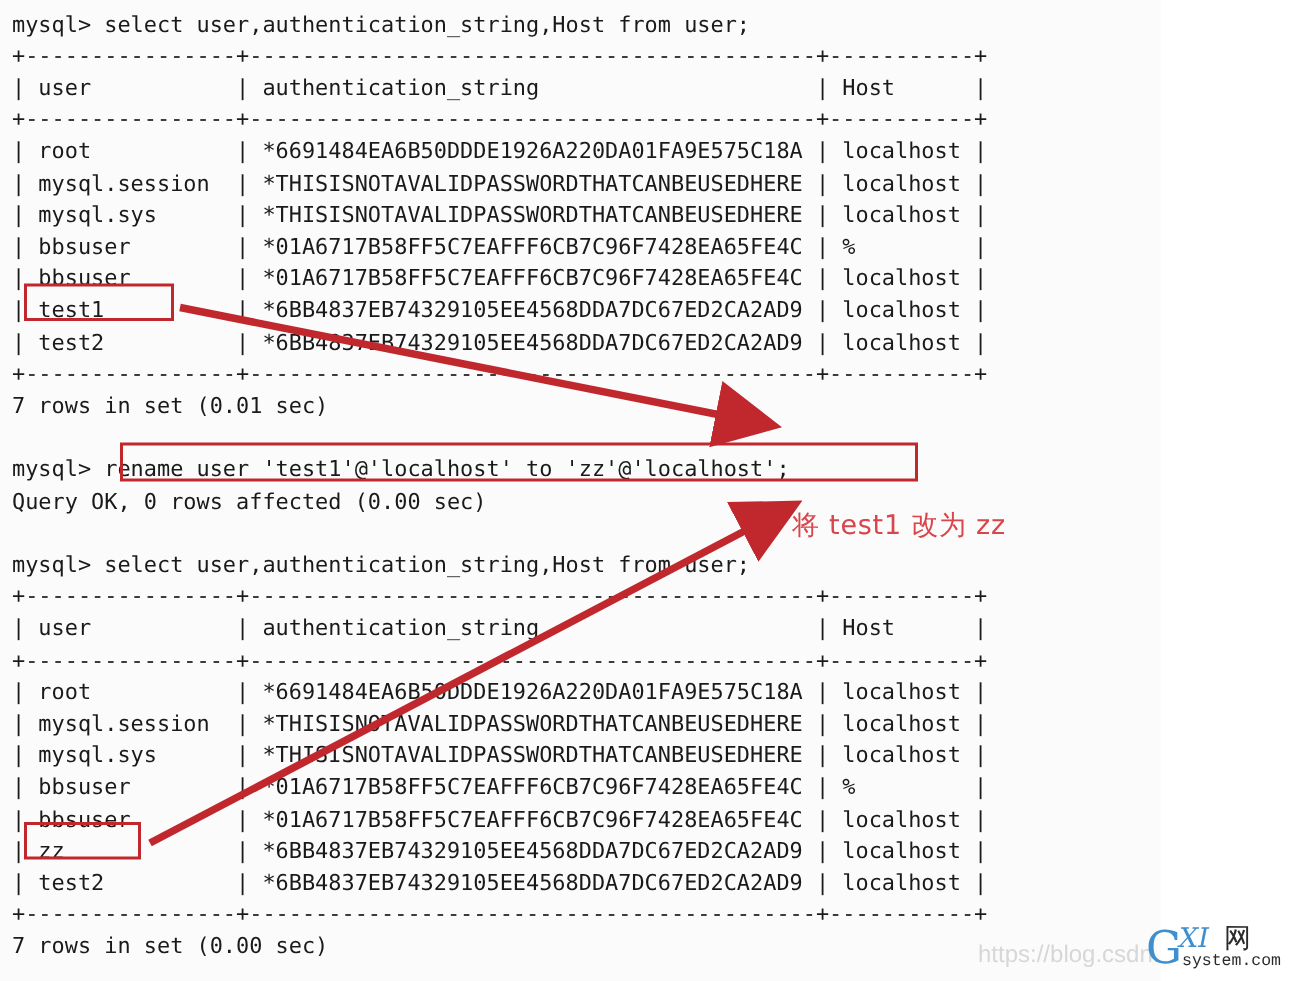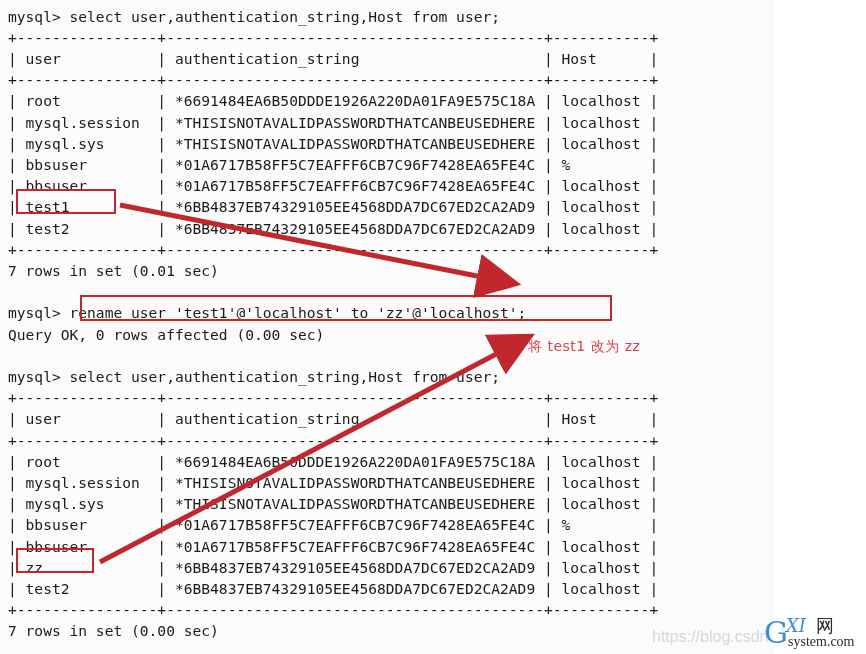--- a/index.html
+++ b/index.html
@@ -35,21 +35,21 @@
   }
   .box{
     position:absolute;
     border:2px solid #c0282d;
     box-sizing:border-box;
     background:transparent;
   }
   .cn-note{
     position:absolute;
     color:#d9454a;
-    font-size:14px;
+    font-size:18px;
     font-family:"DejaVu Sans","Liberation Sans",sans-serif;
     white-space:pre;
     letter-spacing:0.5px;
   }
   .wm{
     position:absolute;
     color:#d7d7d7;
     font-size:16px;
     font-family:Liberation Sans, sans-serif;
     white-space:pre;
@@ -70,22 +70,22 @@
     line-height:19px;
   }
   .logo .cn{
     position:absolute;left:52px;top:-1px;
     font-size:18px;color:#2b2b2b;
     font-family:"DejaVu Sans","Liberation Sans",sans-serif;
     line-height:18px;
   }
   .logo .sys{
     position:absolute;left:24px;top:18px;
-    font-size:14px;color:#2b2b2b;
-    font-family:Liberation Serif, serif;
+    font-size:11px;color:#2b2b2b;
+    font-family:Liberation Mono, monospace;
     line-height:11px;
   }
 </style>
 </head>
 <body>
 
 <div id="terminal">
 
   <pre class="console" id="console-text">mysql&gt; select user,authentication_string,Host from user;
 +----------------+-------------------------------------------+-----------+

